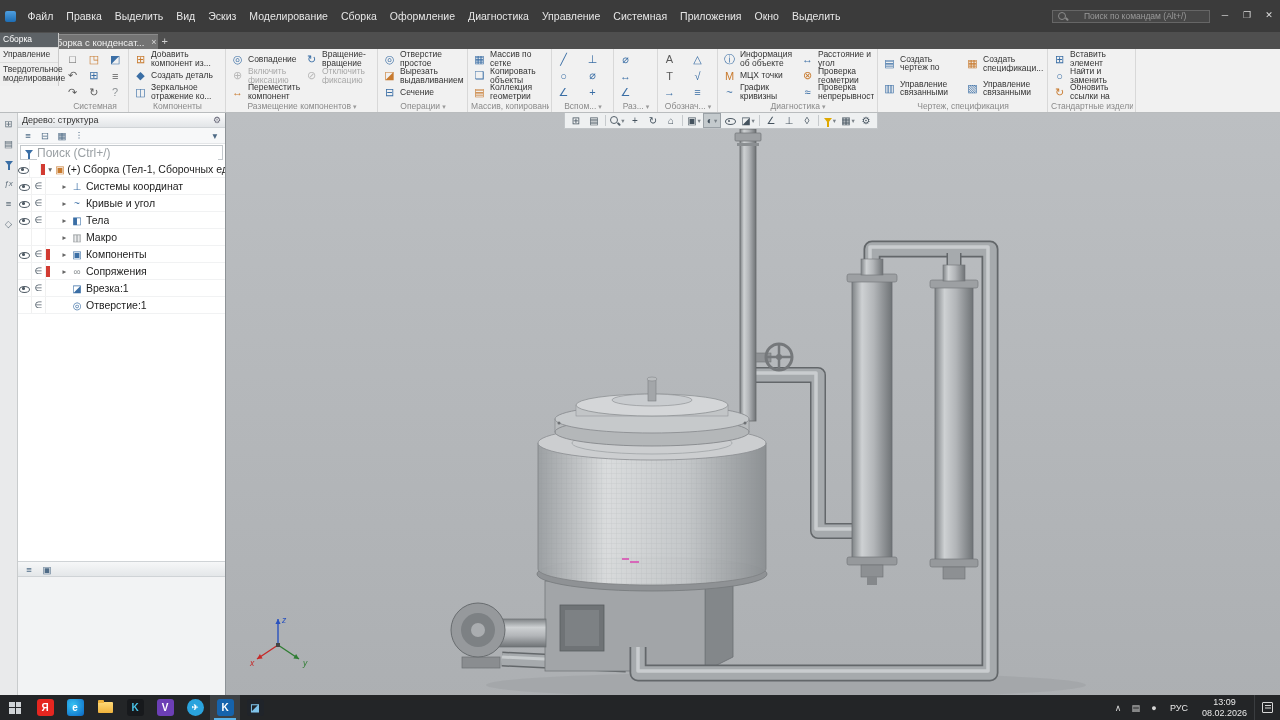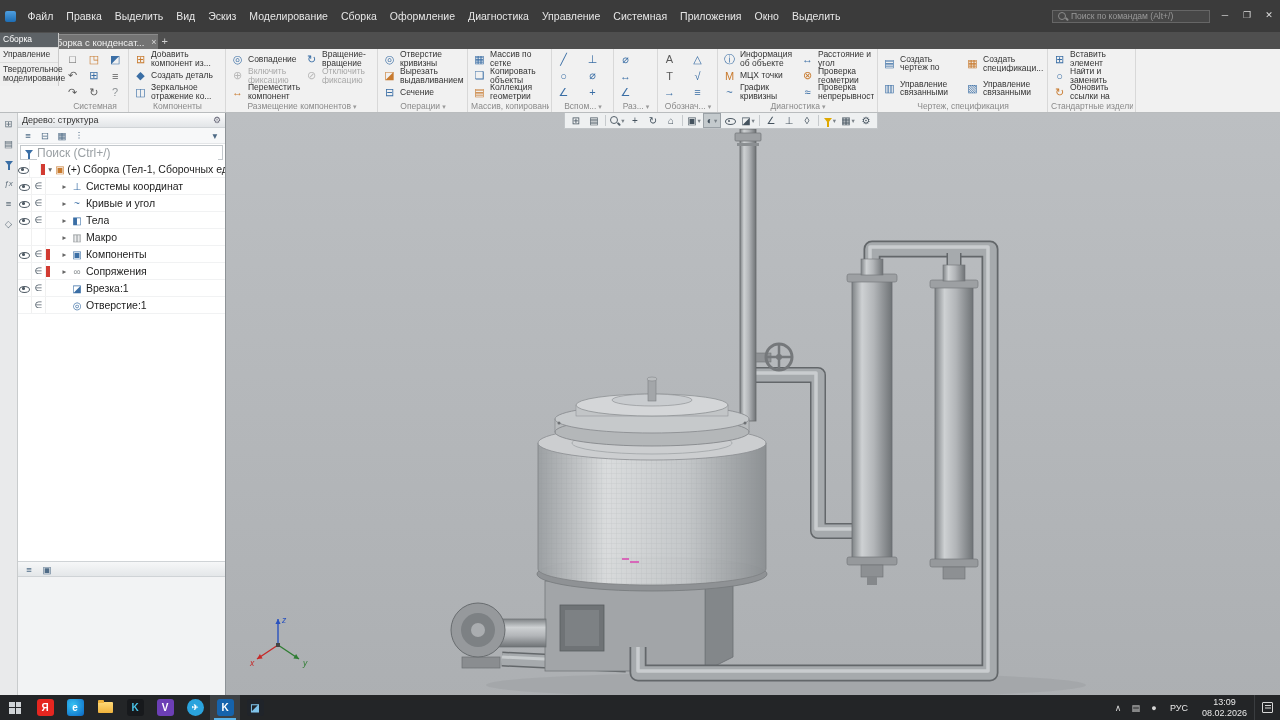--- a/index.html
+++ b/index.html
@@ -3,21 +3,21 @@
 <meta charset="utf-8">
 <style>
   *{margin:0;padding:0;box-sizing:border-box;font-family:"Liberation Sans",sans-serif;user-select:none}
   html,body{width:1280px;height:720px;overflow:hidden}
   body{position:relative;background:#b3b6b9}
 
   
   .menubar{height:32px;background:#3b3b3b;display:flex;align-items:center;color:#e6e6e6;font-size:10.5px;padding-left:3px}
   .applogo{width:11px;height:11px;background:linear-gradient(#4f9fe0,#1d6db4);border-radius:2px;margin:0 5px 0 2px}
   .mitem{padding:0 6.5px;line-height:16px;cursor:default}
-  .msearch{margin-left:auto;width:158px;height:13px;background:#474747;border:1px solid #666;display:flex;align-items:center;gap:3px;padding:0 4px;margin-right:4px}
+  .msearch{margin-left:auto;width:158px;height:13px;background:#474747;border:1px solid #666;display:flex;align-items:center;gap:16px;padding:0 4px;margin-right:4px}
   .msearch input{flex:1;background:transparent;border:none;outline:none;font-size:8.5px;color:#bbb}
   .msearch input::placeholder{color:#9a9a9a}
   .winbtns{display:flex;height:16px}
   .winbtns span{width:22px;text-align:center;line-height:15px;font-size:9px;color:#ddd}
 
   
   .tabbar{height:17px;background:#4f4f4f;display:flex;align-items:flex-end;padding-left:3px}
   .tbico{width:16px;height:15px;display:flex;align-items:center;justify-content:center;color:#cfcfcf;font-size:9px}
   .tab{height:15px;background:#737373;color:#f2f2f2;font-size:9.5px;display:flex;align-items:center;gap:5px;padding:0 1px;margin-left:3px;border-top:1px solid #8a8a8a}
   .tabdoc{width:8px;height:10px;background:#f5f5f5;border:1px solid #999;position:relative}
@@ -224,21 +224,21 @@
           <span class="rtxt">Отключить фиксацию</span>
         </div>
     </div>
     <div class="rlabel"><span>Размещение компонентов</span><span class="lc">▾</span></div>
   </div>
 
   <div class="rgroup" style="width:90px">
     <div class="rbody r3">
       <div class="rbtn">
           <span class="ric c-bl">◎</span>
-          <span class="rtxt">Отверстие кривизны</span>
+          <span class="rtxt">Отверстие простое</span>
         </div>
       <div class="rbtn">
           <span class="ric c-or">◪</span>
           <span class="rtxt">Вырезать выдавливанием</span>
         </div>
       <div class="rbtn">
           <span class="ric c-bl">⊟</span>
           <span class="rtxt">Сечение</span>
         </div>
     </div>

